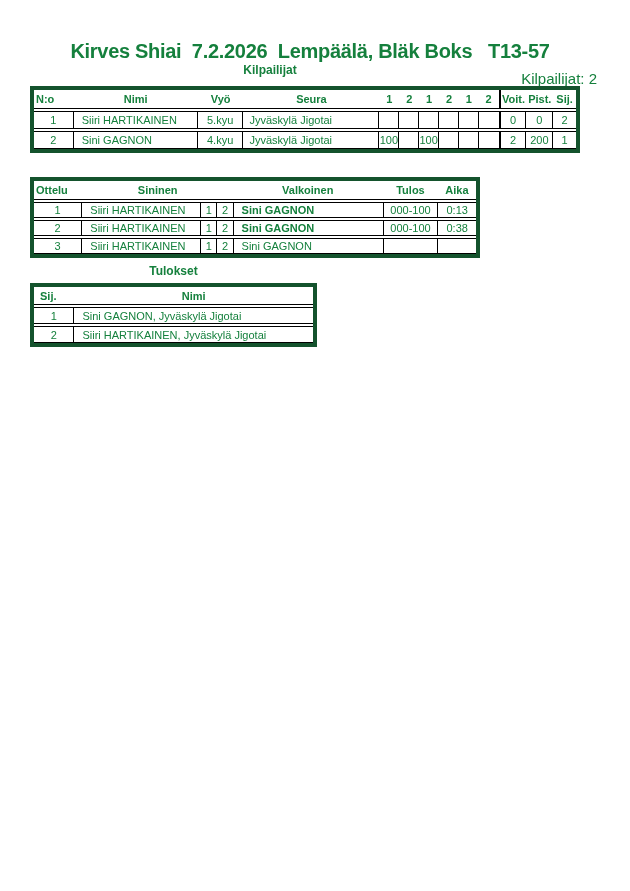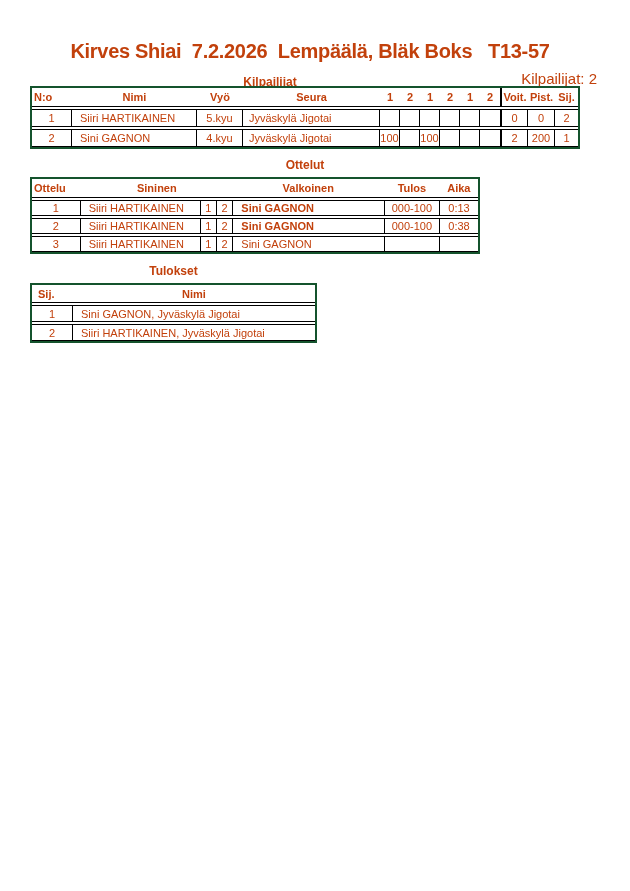--- a/index.html
+++ b/index.html
@@ -2,50 +2,50 @@
 <html><head>
 <meta charset="utf-8">
 <style>
   * { box-sizing: border-box; margin: 0; padding: 0; }
   html, body { background: #ffffff; }
   .page {
     position: relative;
     width: 630px;
     height: 891px;
     background: #ffffff;
-    color: #c2410c;
+    color: #15803d;
     font-family: "Liberation Sans", sans-serif;
     overflow: hidden;
   }
   .title {
     position: absolute;
     top: 40px; left: 30px; width: 560px;
     text-align: center;
     font-size: 20px;
     font-weight: bold;
     letter-spacing: -0.3px;
     white-space: pre;
   }
   .sec-label {
     position: absolute;
     font-size: 12px;
     font-weight: bold;
     text-align: center;
   }
-  .lbl-kilpailijat { top: 63px; left: 30px; width: 480px; margin-top: 12px; }
+  .lbl-kilpailijat { top: 63px; left: 30px; width: 480px; }
   .lbl-ottelut     { top: 158px; left: 30px; width: 550px; }
   .lbl-tulokset    { top: 264px; left: 30px; width: 287px; }
   .count {
     position: absolute;
     top: 70px; right: 33px;
     font-size: 15px;
   }
   .tbl {
     position: absolute;
-    border: 2px solid #14532d;
+    border: 4px solid #14532d;
     background: #fff;
   }
   .t1 { top: 86px;  left: 30px; width: 550px; }
   .t2 { top: 177px; left: 30px; width: 450px; }
   .t3 { top: 283px; left: 30px; width: 287px; }
   .trow { display: flex; align-items: stretch; }
   .thead {
     border-bottom: 1px solid #000;
     margin-bottom: 2px;
     font-weight: bold;
@@ -149,21 +149,20 @@
       <div class="c w-s">100</div>
       <div class="c w-s"></div>
       <div class="c w-s"></div>
       <div class="c w-s nr"></div>
       <div class="c sep w-voit">2</div>
       <div class="c w-pist">200</div>
       <div class="c w-sij">1</div>
     </div>
   </div>
 
-  <div class="sec-label lbl-ottelut">Ottelut</div>
 
   <div class="tbl t2">
     <div class="trow thead">
       <div class="c alh w-ot">Ottelu</div>
       <div class="c w-sin">Sininen</div>
       <div class="c w-valkh">Valkoinen</div>
       <div class="c w-tulos">Tulos</div>
       <div class="c w-aika">Aika</div>
     </div>
     <div class="trow tdata">

